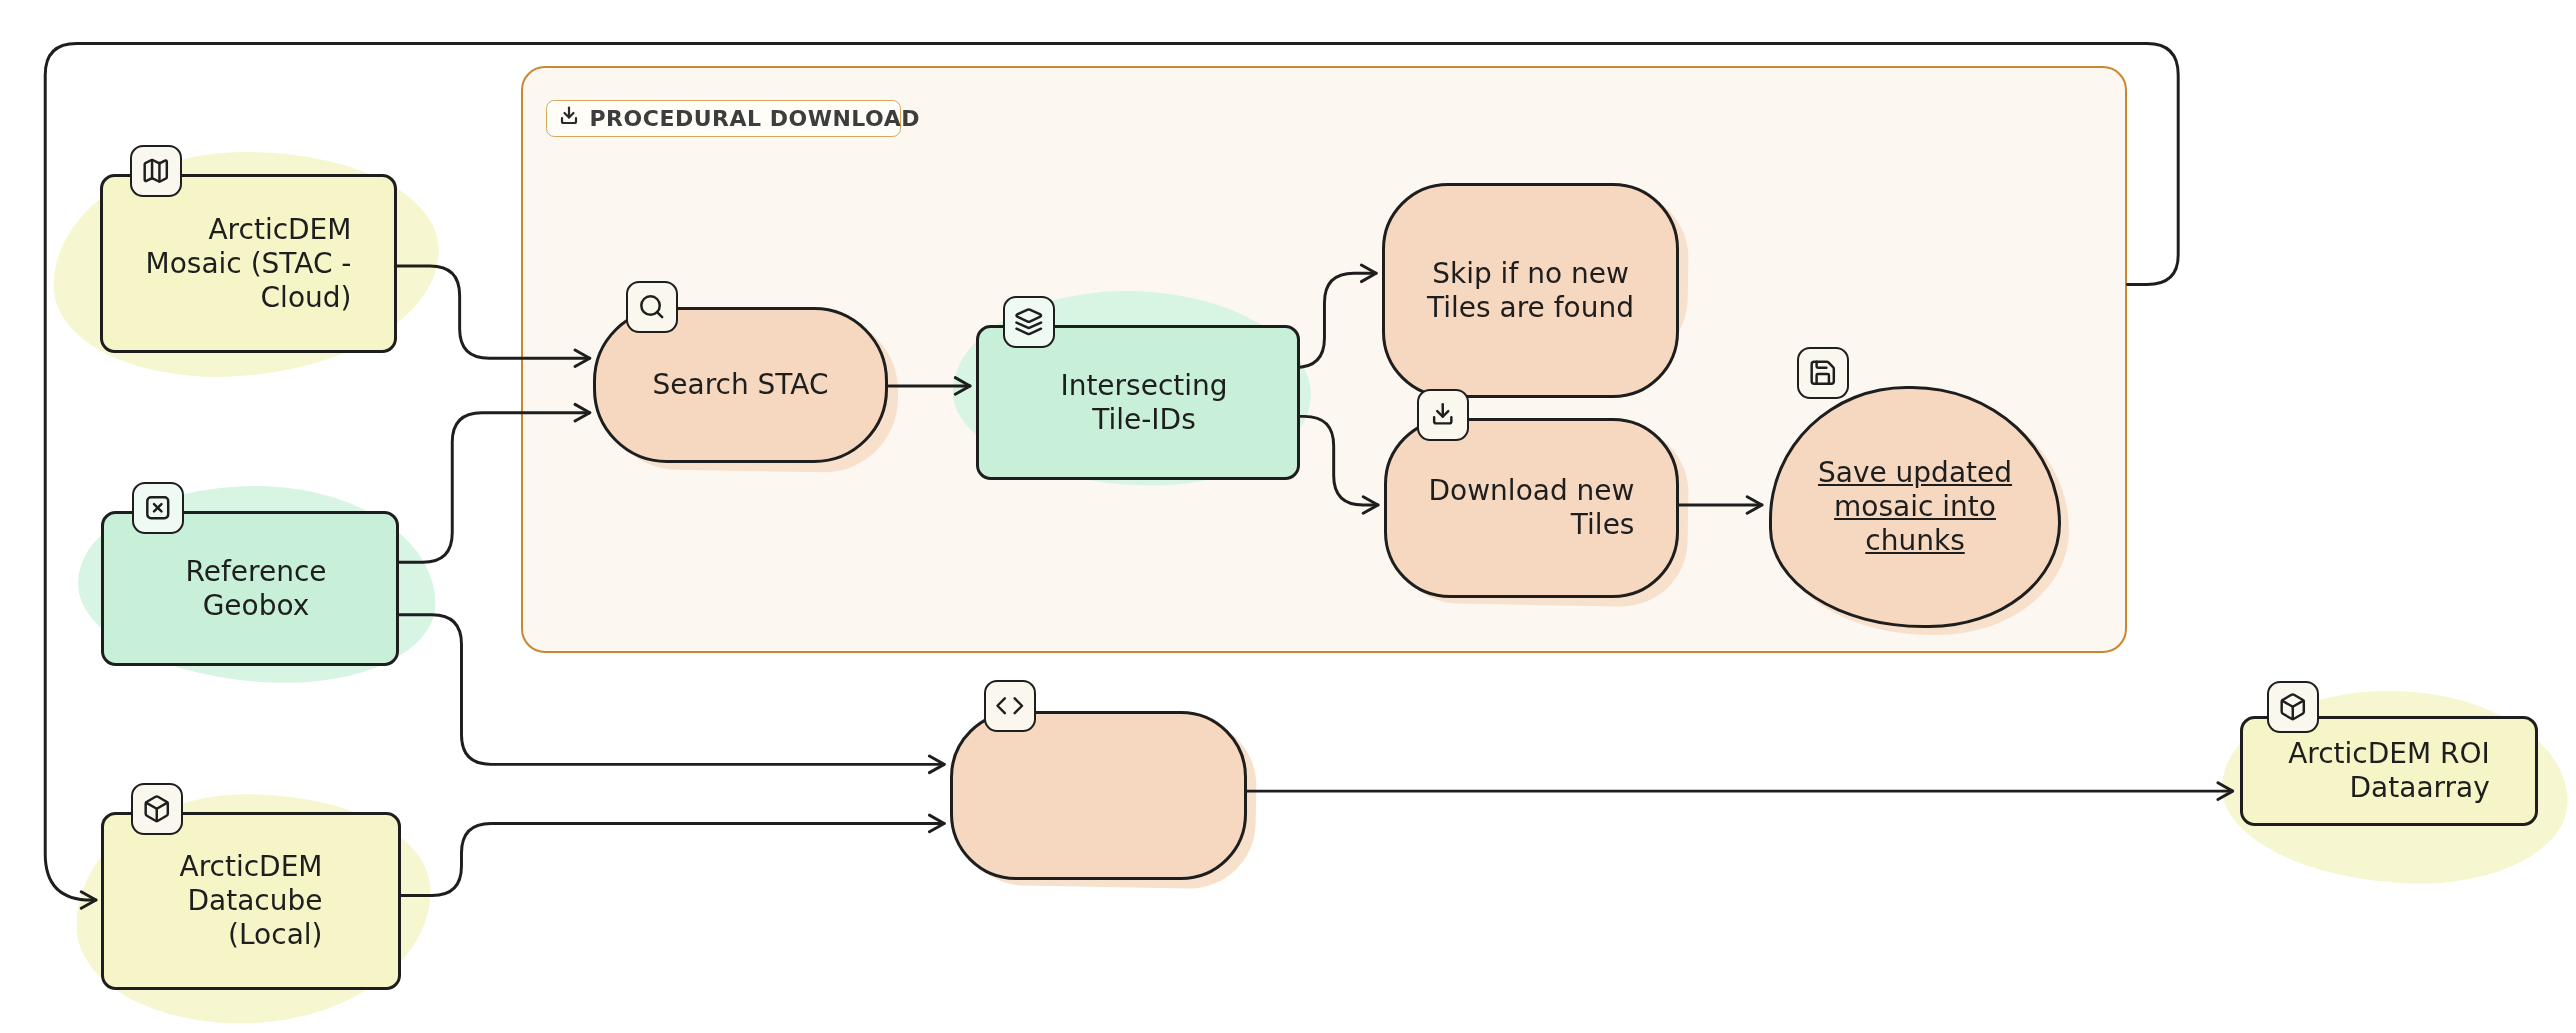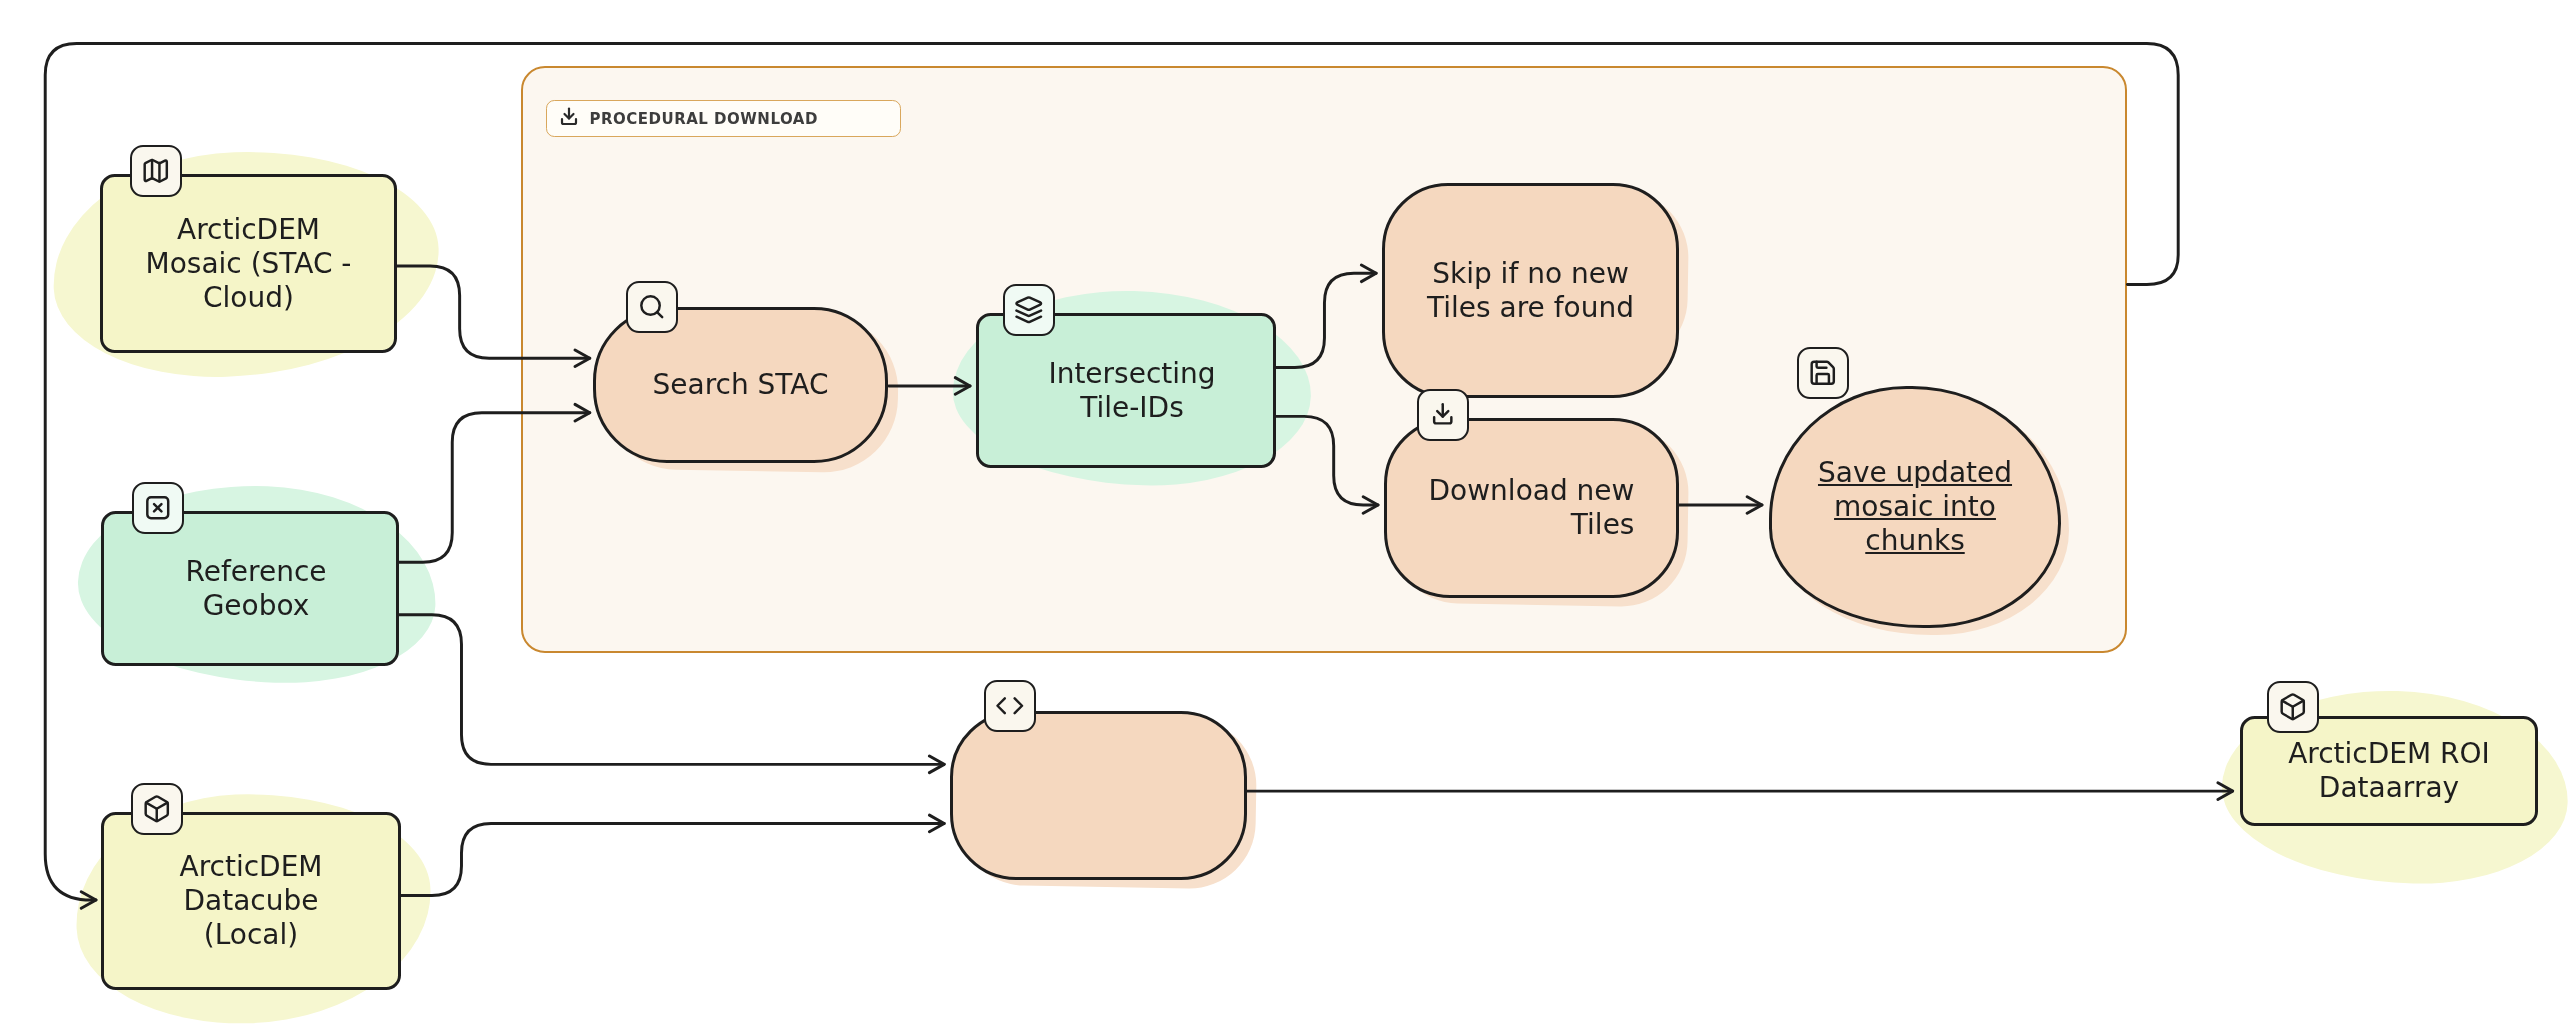--- a/index.html
+++ b/index.html
@@ -27,37 +27,37 @@
   .group{
     position:absolute;left:521px;top:66px;width:1606px;height:587px;
     border:2.8px solid var(--group-border);border-radius:24px;
     background:var(--group-bg);z-index:0;box-sizing:border-box;
   }
   .group-label{
     position:absolute;left:546px;top:100px;width:355px;height:37px;
     border:1.8px solid var(--label-border);border-radius:8.3px;
     background:var(--label-bg);z-index:3;box-sizing:border-box;
     display:flex;align-items:center;gap:8.3px;padding:0 10.2px;
-    font-size:15px;font-weight:600;letter-spacing:0.5px;color:var(--label-text);
+    font-size:22px;font-weight:600;letter-spacing:0.5px;color:var(--label-text);
     white-space:nowrap;
   }
   .group-label svg{flex:0 0 auto;}
   .blob{position:absolute;z-index:1;}
   .blob.yellow{background:var(--blob-yellow);}
   .blob.green{background:var(--blob-green);}
   .blob.halo{background:var(--halo-peach);}
   .edges{position:absolute;left:0;top:0;z-index:2;}
   .edges path{fill:none;stroke:var(--stroke);stroke-width:3.2;stroke-linecap:round;}
   .node{
     position:absolute;z-index:3;box-sizing:border-box;
     border:3px solid var(--stroke);
     display:flex;align-items:center;justify-content:center;
     text-align:center;
   }
-  .node.yellow{background:var(--node-yellow);border-radius:14.8px;}
+  .node.yellow{background:var(--node-yellow);border-radius:14.8px;text-align:right;}
   .node.green{background:var(--node-green);border-radius:14.8px;}
   .node.peach{background:var(--node-peach);border-radius:66px;}
   .node .label{
     white-space:pre-line;font-size:28px;line-height:34px;color:var(--stroke);
     padding:0 13px;
   }
   .badge{
     position:absolute;width:52px;height:52px;box-sizing:border-box;
     border:2.8px solid var(--stroke);border-radius:13px;
     background:#faf7ee;display:flex;align-items:center;justify-content:center;
@@ -155,21 +155,21 @@
   <div class="node peach" style="left:593px;top:307px;width:295px;height:156px;border-radius:74px;">
     <div class="badge" style="left:29.5px;top:-29px;">
       <svg class="icon" width="29.5" height="29.5" viewBox="0 0 24 24">
         <circle cx="11" cy="11" r="7.5"></circle>
           <path d="m20.5 20.5-4.2-4.2"></path>
       </svg>
     </div>
     <div class="label">Search STAC</div>
   </div>
 
-  <div class="node green" style="left:976px;top:313px;width:300px;height:155px;padding-left:12px;">
+  <div class="node green" style="left:976px;top:325px;width:324px;height:155px;padding-left:12px;">
     <div class="badge greenish" style="left:24px;top:-32px;">
       <svg class="icon" width="29.5" height="29.5" viewBox="0 0 24 24">
         <path d="M12.83 2.18a2 2 0 0 0-1.66 0L2.6 6.08a1 1 0 0 0 0 1.83l8.58 3.91a2 2 0 0 0 1.66 0l8.58-3.9a1 1 0 0 0 0-1.83Z"></path>
         <path d="m22 17.65-9.17 4.16a2 2 0 0 1-1.66 0L2 17.65"></path>
         <path d="m22 12.65-9.17 4.16a2 2 0 0 1-1.66 0L2 12.65"></path>
       </svg>
     </div>
     <div class="label">Intersecting
 Tile-IDs</div>
   </div>

